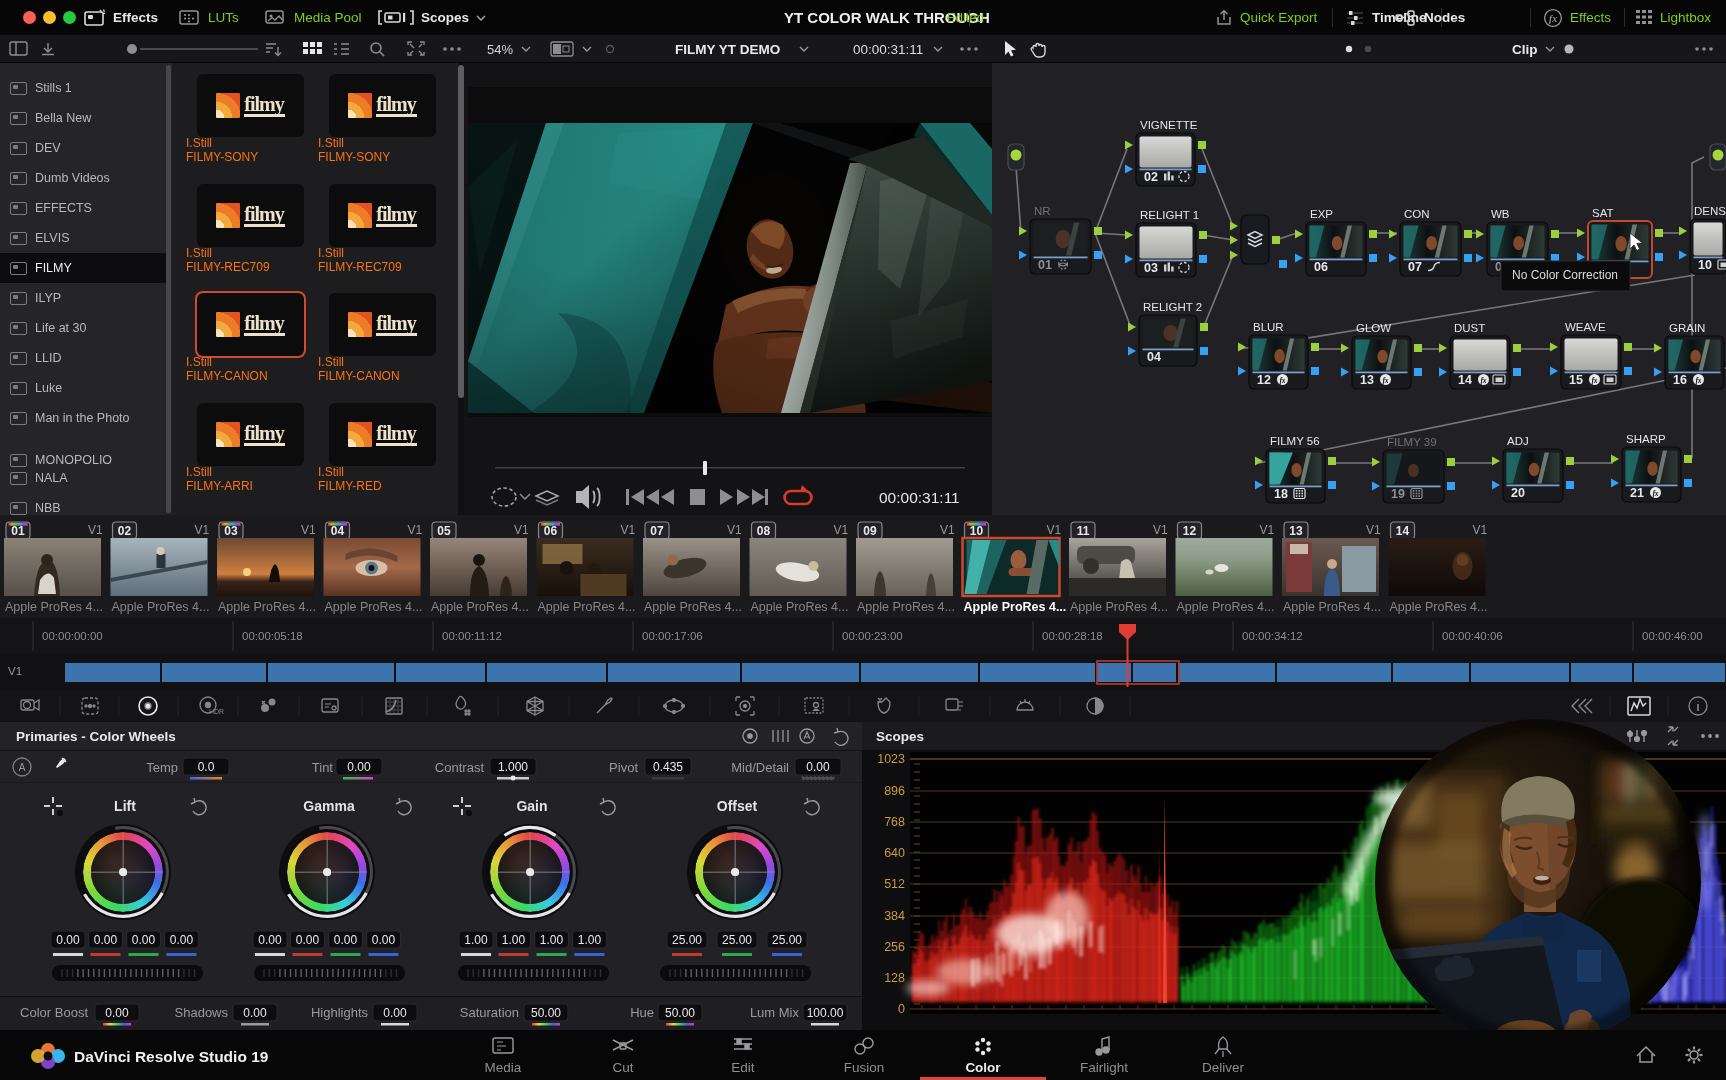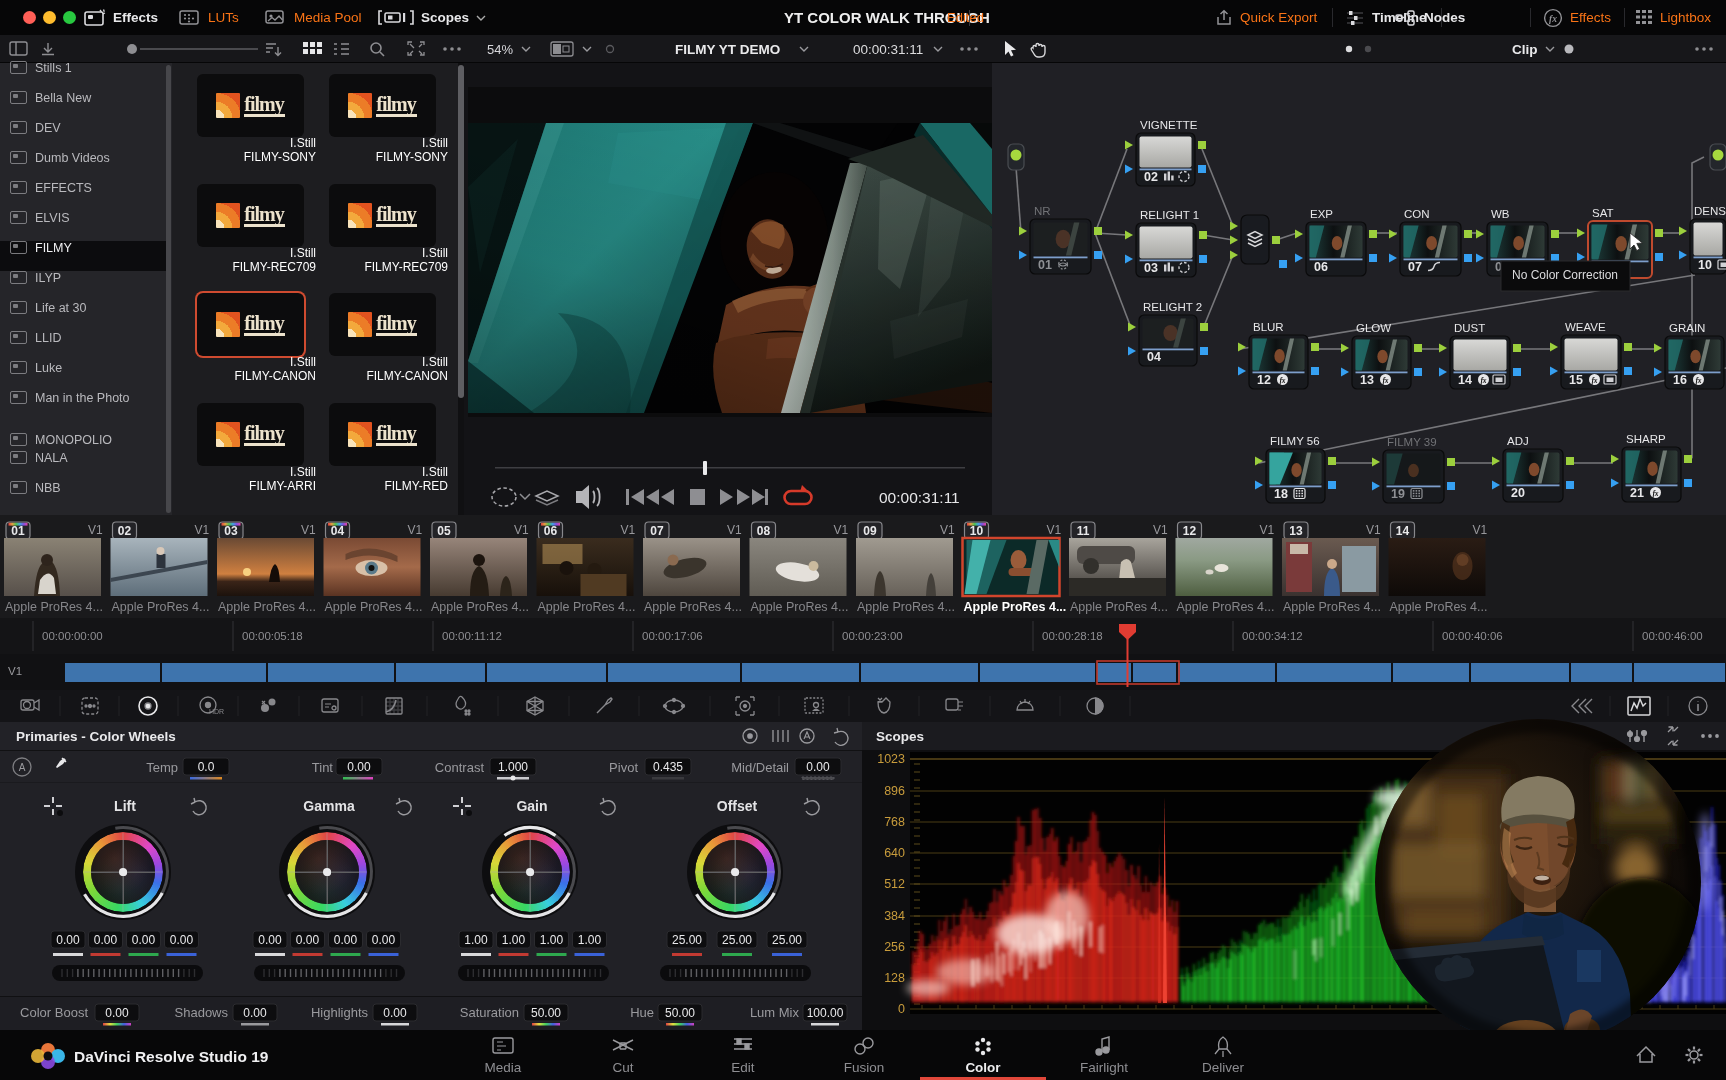--- a/index.html
+++ b/index.html
@@ -4,44 +4,44 @@
 <style>
 * { margin:0; padding:0; box-sizing:border-box; }
 html,body { width:1726px; height:1080px; background:#101012; overflow:hidden;
   font-family:"Liberation Sans", sans-serif; }
 #stage { position:absolute; top:0; left:0; width:1726px; height:1080px; }
 .abs { position:absolute; }
 
 #topbar { left:0; top:0; width:1726px; height:35px; background:#060607; }
 .tl { width:13px; height:13px; border-radius:50%; top:11px; }
 .tbtn { top:0; height:35px; display:flex; align-items:center; gap:7px;
-  color:#f97316; font-size:13.5px; }
+  color:#84cc16; font-size:13.5px; }
 .tbtn.on { color:#e8e8ea; }
 .vsep { width:1px; background:#29292d; }
 #title { top:0; height:35px; display:flex; align-items:center; color:#eee;
   font-size:15px; font-weight:bold; letter-spacing:0;margin-left:21px; }
 
 #toolbar2 { left:0; top:35px; width:1726px; height:28px; background:#17171a;
   border-bottom:1px solid #060607; }
 
 #sidebar { left:0; top:63px; width:172px; height:452px; background:#252529; }
-.sitem { left:0; width:166px; height:30px; display:flex; align-items:flex-start;
-  color:#b9b9bd; font-size:12.5px; gap:8px; padding-left:10px; }
+.sitem { left:0; width:166px; height:30px; display:flex; align-items:center;
+  color:#b9b9bd; font-size:12.5px; gap:8px; padding-left:10px;margin-top:12px; }
 .sitem.sel { background:#0c0c0e; color:#efeff1; }
 .bicon { width:17px; height:13px; border:1px solid #8c8c90; border-radius:2px;
   position:relative; flex:none; opacity:.85; }
 .bicon:after { content:""; position:absolute; left:2px; top:2px; width:5px;
   height:4px; background:#8c8c90; border-radius:1px; }
 #sb-scroll { left:166px; top:65px; width:5px; height:448px; background:#47474b; border-radius:3px; }
 
 #gallery { left:172px; top:63px; width:286px; height:452px; background:#1d1d20; }
 .gthumb { width:107px; height:63px; background:#0c0c0d; border-radius:6px;
   display:flex; align-items:center; justify-content:center; gap:4px; }
 .gthumb.sel { box-shadow:0 0 0 2px #cf4b30; }
-.glabel { width:130px; text-align:right; color:#ffffff; font-size:12px; line-height:14px; }
+.glabel { width:130px; text-align:left; color:#f97316; font-size:12px; line-height:14px; }
 .flogo { width:24px; height:25px; position:relative; overflow:hidden; border-radius:1px; flex:none;
   background:radial-gradient(circle at 0% 100%, #f9e4bb 0 24%, #f3a93c 24% 47%, #ec7c27 47% 72%, #e2531f 72% 100%); }
 .ftext { color:#ece2cc; font-weight:bold; font-size:20px; font-family:"Liberation Serif",serif;
   letter-spacing:-1px; border-bottom:3px solid #ece2cc; line-height:20px; padding:0 1px 0 0; }
 #g-scroll { left:458px; top:65px; width:6px; height:333px; background:#5e5e62; border-radius:3px; }
 
 #viewer { left:464px; top:63px; width:528px; height:452px; background:#131316; }
 #vletter { left:468px; top:87px; width:524px; height:330px; background:#0c0c0d; }
 
 #nodes { left:992px; top:63px; width:734px; height:452px; background:#202025; }

